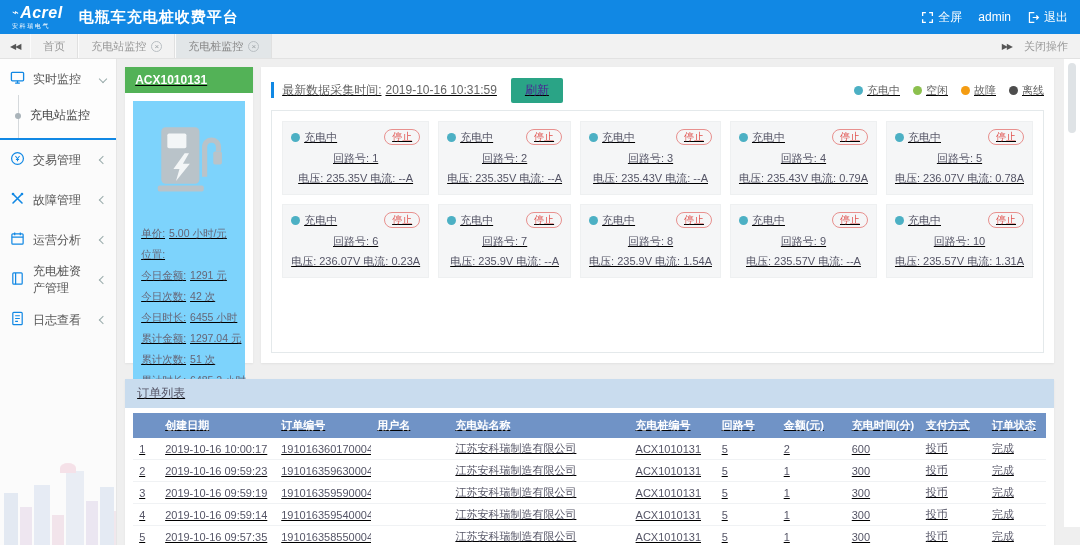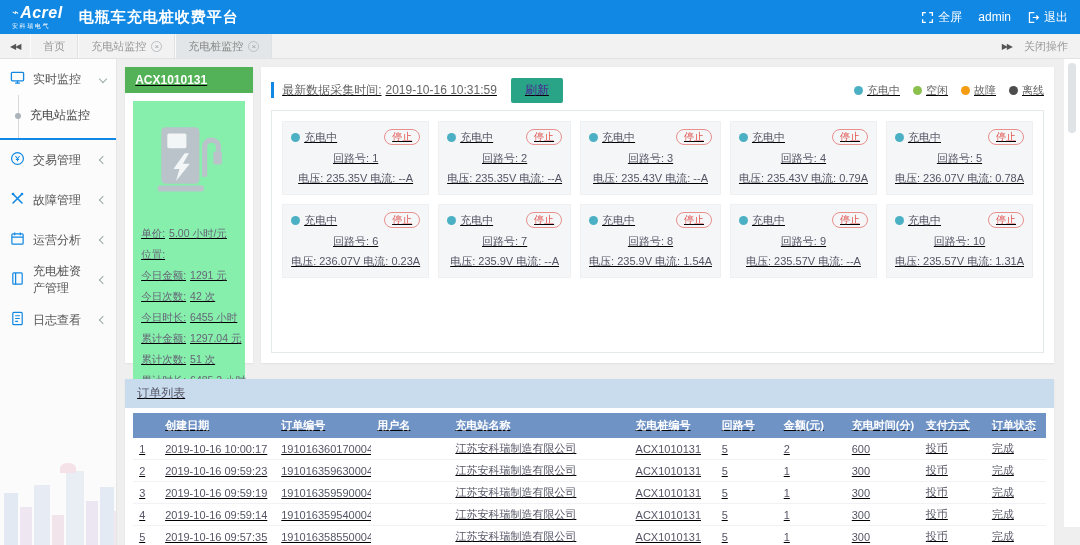--- a/index.html
+++ b/index.html
@@ -60,21 +60,21 @@
   .main-inner { flex:1; display:flex; flex-direction:column; padding:8px 26px 0 8px; }
   .scroll-track { position:absolute; top:0; right:0; bottom:18px; width:16px; background:#fff; }
   .scroll-thumb { width:8px; height:70px; background:#dfe3e6; border-radius:4px; margin:4px auto 0; }
 
   
   .top-section { display:flex; gap:8px; height:296px; }
   .pile-card { width:128px; background:#fff; display:flex; flex-direction:column;
     box-shadow:0 1px 2px rgba(0,0,0,.06); }
   .pile-header { background:#53b257; color:#fff; font-size:12px; font-weight:bold;
     padding:6px 10px; }
-  .pile-body { flex:1; margin:8px; background:#86efac; padding:6px 8px; }
+  .pile-body { flex:1; margin:8px; background:#7dd3fc; padding:6px 8px; }
   .pile-iconwrap { display:flex; justify-content:center; margin:16px 0 22px; }
   .pile-iconwrap svg { width:78px; height:78px; }
   .stat-row { font-size:10.5px; color:#667; line-height:21px; white-space:nowrap; }
   .stat-row .lab { margin-right:4px; }
 
   .rt-panel { flex:1; background:#fff; padding:8px 10px 10px; display:flex;
     flex-direction:column; box-shadow:0 1px 2px rgba(0,0,0,.06); }
   .rt-toprow { display:flex; align-items:center; height:30px; }
   .accent { width:3px; height:16px; background:#1188e4; margin-right:8px; }
   .collect-label,.collect-time { font-size:12px; color:#666; }

